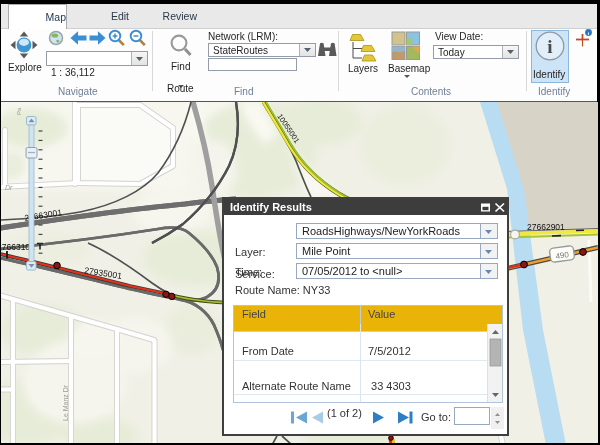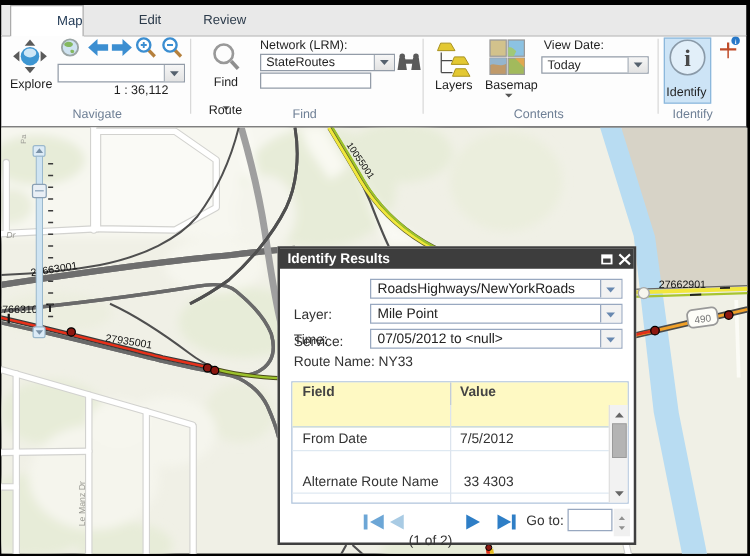--- a/index.html
+++ b/index.html
@@ -112,21 +112,21 @@
       <g stroke="#bf4b28" stroke-width="1.8">
         <line x1="575" y1="39.5" x2="588" y2="39.5"></line>
         <line x1="581.5" y1="34" x2="581.5" y2="40"></line>
         <line x1="581.5" y1="40" x2="581.5" y2="46.5" stroke-width="1.2"></line>
       </g>
       <circle cx="587.5" cy="32.5" r="3.4" fill="#2878c8"></circle>
       <text x="587.5" y="35" font-size="5" fill="#fff" text-anchor="middle" font-family="Liberation Serif" font-weight="bold">i</text>
     </svg>
     <div class="rlabel" style="left:7px;top:33px;">Explore</div>
     <div class="combo" style="left:45px;top:22px;width:102px;height:15px;">
-      <div class="txt" style="top:15px;margin-left:40px;">1 : 36,112</div>
+      <div class="txt" style="top:15px;">1 : 36,112</div>
       <div class="btn">
           <svg width="10" height="6">
             <path d="M1,1 L8,1 L4.5,5 Z" fill="#55616e"></path>
           </svg>
         </div>
     </div>
     <div class="rlabel" style="left:170px;top:32px;">Find</div>
     <div class="rlabel" style="left:166px;top:54px;">Route</div>
     <div class="rlabel" style="left:207px;top:2px;">Network (LRM):</div>
     <div class="combo" style="left:207px;top:14px;width:108px;height:14px;">
@@ -345,21 +345,21 @@
     <div class="dcombo" style="top:64px;">
         <div class="txt">07/05/2012 to &lt;null&gt;</div>
       <div class="btn">
           <svg width="10" height="6" style="position:absolute;left:3px;top:5px;">
             <path d="M1,1 L8,1 L4.5,5 Z" fill="#6888b0"></path>
           </svg>
         </div>
       </div>
     <div class="dlbl" style="left:11px;top:85px;">Route Name: NY33</div>
     <div id="dtable">
-      <div style="position:absolute;left:0;right:0;top:0;height:36px;background:#fef9c3;border-bottom:1px solid #bdd2e6;font-weight:bold;color:#444;">
+      <div style="position:absolute;left:0;right:0;top:0;height:26px;background:#eab308;border-bottom:1px solid #bdd2e6;font-weight:normal;color:#444;">
         <span style="position:absolute;left:8px;top:2px;">Field</span>
         <span style="position:absolute;left:134px;top:2px;">Value</span>
       </div>
       <div class="trow" style="top:37px;height:18px;">
           <span class="tcell1">From Date</span>
           <span class="tcell2">7/5/2012</span>
         </div>
       <div class="trow" style="top:72px;height:17px;">
           <span class="tcell1">Alternate Route Name</span>
           <span class="tcell2">&nbsp;33 4303</span>
@@ -376,21 +376,21 @@
     </div>
     <div id="pager">
       <svg width="283" height="24" style="position:absolute;left:0;top:0;">
         <path d="M67,4.5 h3 v12 h-3 z" fill="#6ca6d6"></path>
         <path d="M83,4.5 v12 l-11,-6 z" fill="#6ca6d6"></path>
         <path d="M99,4.5 v12 l-11,-6 z" fill="#a9cbe4"></path>
         <path d="M149,4.5 v12 l11,-6 z" fill="#2e7ec6"></path>
         <path d="M174,4.5 v12 l11,-6 z" fill="#2e7ec6"></path>
         <path d="M185.5,4.5 h3 v12 h-3 z" fill="#2e7ec6"></path>
       </svg>
-      <span style="position:absolute;left:103px;top:20px;font-size:11px;color:#333;">(1 of 2)</span>
+      <span style="position:absolute;left:103px;top:0;font-size:11px;color:#333;">(1 of 2)</span>
       <span style="position:absolute;left:197px;top:4px;font-size:11px;color:#333;">Go to:</span>
       <div style="position:absolute;left:230px;top:0px;width:36px;height:18px;background:#fff;border:1px solid #98a8c0;"></div>
       <div style="position:absolute;left:267px;top:0px;width:13px;height:22px;background:#f0f0f0;">
         <svg width="13" height="22">
           <path d="M4,9 L9,9 L6.5,6 Z" fill="#909090"></path>
           <path d="M4,14 L9,14 L6.5,17 Z" fill="#909090"></path>
         </svg>
       </div>
     </div>
   </div>

